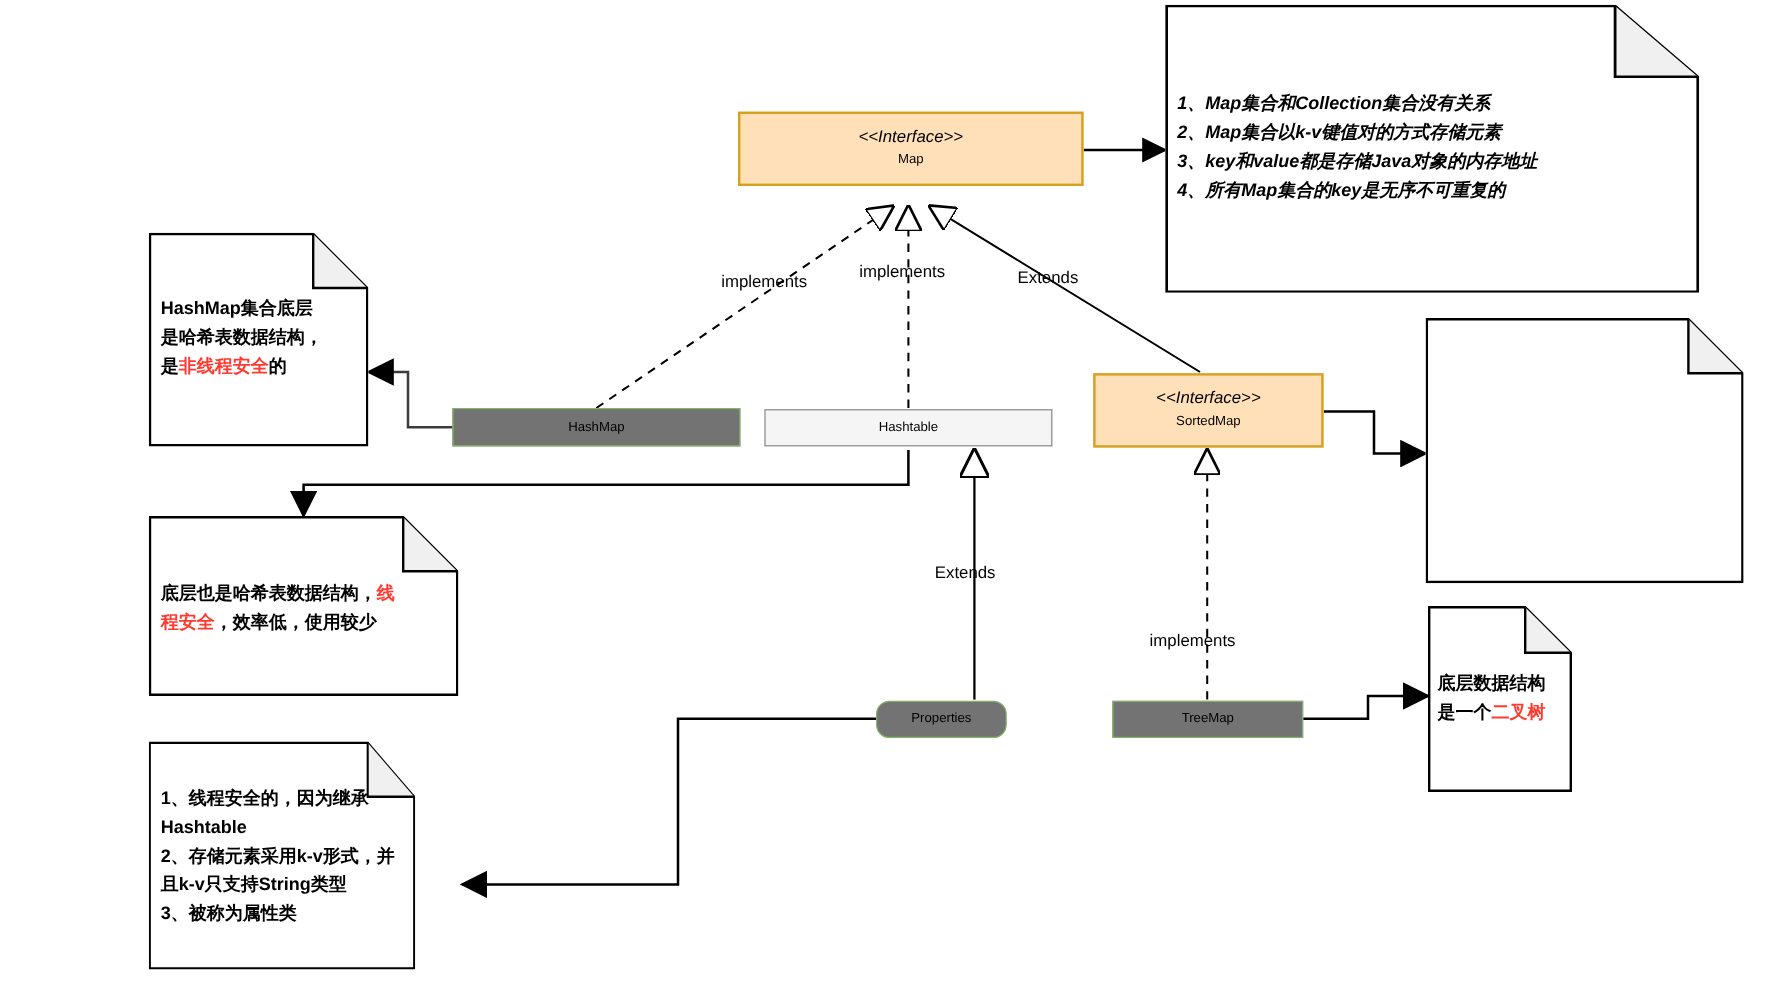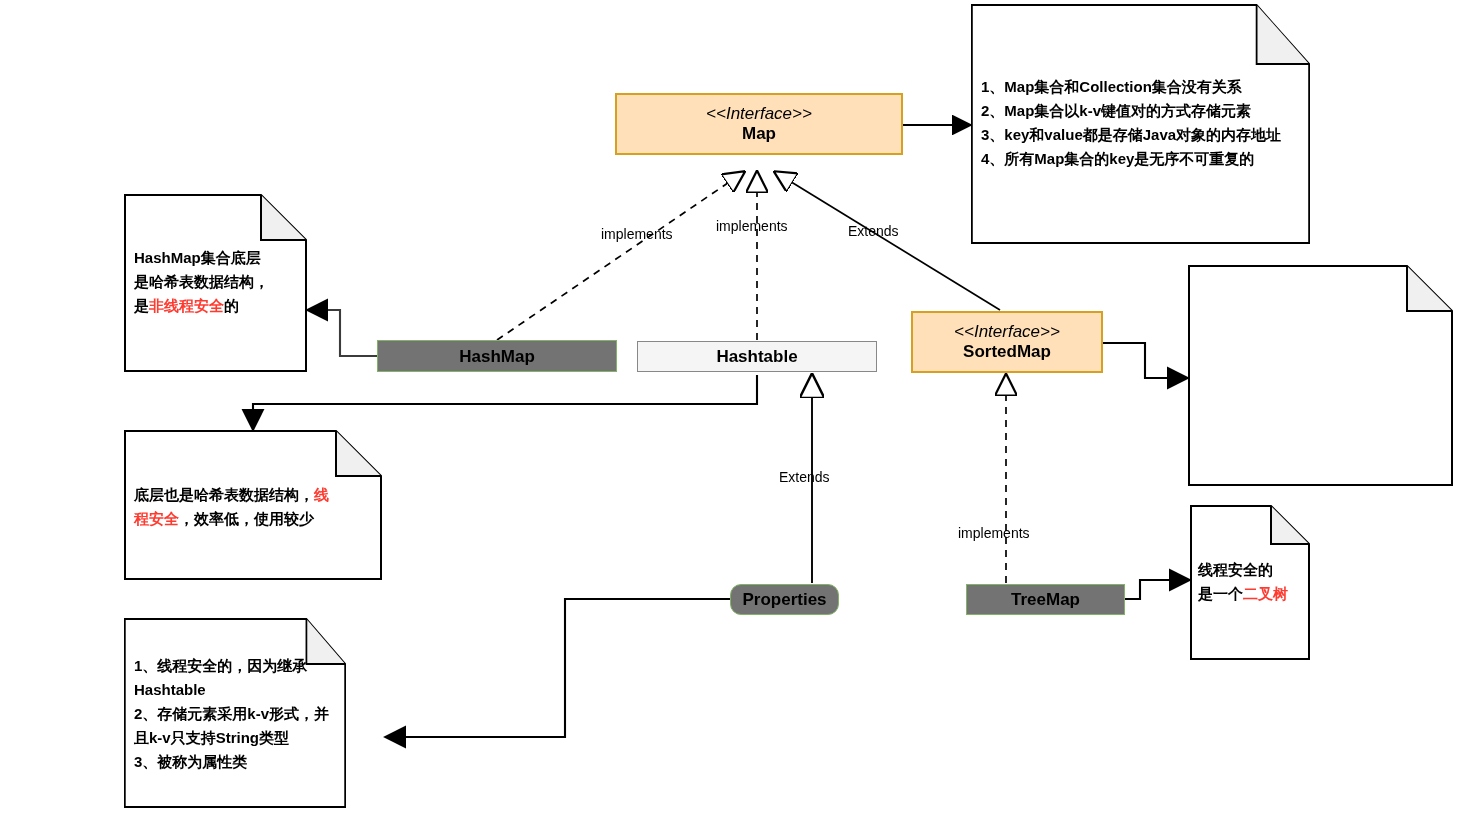--- a/index.html
+++ b/index.html
@@ -34,26 +34,26 @@
     align-items: center;
     justify-content: center;
     text-align: center;
     font-weight: bold;
     color: #000000;
     z-index: 5;
   }
   .node .stereo {
     font-style: italic;
     font-weight: normal;
-    font-size: 17px;
+    font-size: 14px;
     line-height: 19px;
   }
   .node .nm {
-    font-weight: bold;
-    font-size: 17px;
+    font-weight: normal;
+    font-size: 11px;
     line-height: 21px;
   }
   .iface {
     background: #ffe0b8;
     border: 2px solid #d6a020;
   }
   .cls-green {
     background: #737373;
     border: 1.5px solid #82b366;
   }
@@ -163,31 +163,31 @@
   </div>
 
   <div class="node cls-gray" style="left:637px; top:341px; width:240px; height:31px;">
     <span class="nm">Hashtable</span>
   </div>
 
   <div class="node cls-green" style="left:730px; top:584px; width:109px; height:31px;border-radius:11px;">
     <span class="nm">Properties</span>
   </div>
 
-  <div class="node cls-green" style="left:966px; top:584px; width:159px; height:31px;">
+  <div class="node cls-green" style="left:927px; top:584px; width:159px; height:31px;">
     <span class="nm">TreeMap</span>
   </div>
 
   <div class="elabel" style="left:601px; top:226px;">implements</div>
   <div class="elabel" style="left:716px; top:218px;">implements</div>
   <div class="elabel" style="left:848px; top:223px;">Extends</div>
   <div class="elabel" style="left:779px; top:469px;">Extends</div>
   <div class="elabel" style="left:958px; top:525px;">implements</div>
 
-  <div class="note" style="left:971px; top:4px; width:339px; height:240px;">
+  <div class="note" style="left:971px; top:4px; width:445px; height:240px;font-style:italic;">
     <svg class="paper" viewBox="0 0 381 240" preserveAspectRatio="none" xmlns="http://www.w3.org/2000/svg">
       <path d="M 1 1 L 321 1 L 380 60 L 380 239 L 1 239 Z" fill="#ffffff" stroke="#000000" stroke-width="2"></path>
       <path d="M 321 1 L 321 60 L 380 60" fill="#f0f0f0" stroke="#000000" stroke-width="2"></path>
     </svg>
     <div class="txt" style="top:71px;">1、Map集合和Collection集合没有关系
 2、Map集合以k-v键值对的方式存储元素
 3、key和value都是存储Java对象的内存地址
 4、所有Map集合的key是无序不可重复的</div>
   </div>
 
@@ -227,17 +227,17 @@
 2、存储元素采用k-v形式，并
 且k-v只支持String类型
 3、被称为属性类</div>
   </div>
 
   <div class="note" style="left:1190px; top:505px; width:120px; height:155px;">
     <svg class="paper" viewBox="0 0 120 155" preserveAspectRatio="none" xmlns="http://www.w3.org/2000/svg">
       <path d="M 1 1 L 81 1 L 119 39 L 119 154 L 1 154 Z" fill="#ffffff" stroke="#000000" stroke-width="2"></path>
       <path d="M 81 1 L 81 39 L 119 39" fill="#f0f0f0" stroke="#000000" stroke-width="2"></path>
     </svg>
-    <div class="txt" style="top:53px; left:8px; right:4px;"><span>线程安全的
+    <div class="txt" style="top:53px; left:8px; right:4px;"><span>底层数据结构
 是一个</span><span class="hl">二叉树</span></div>
   </div>
 
 </div>
 
 </body></html>

